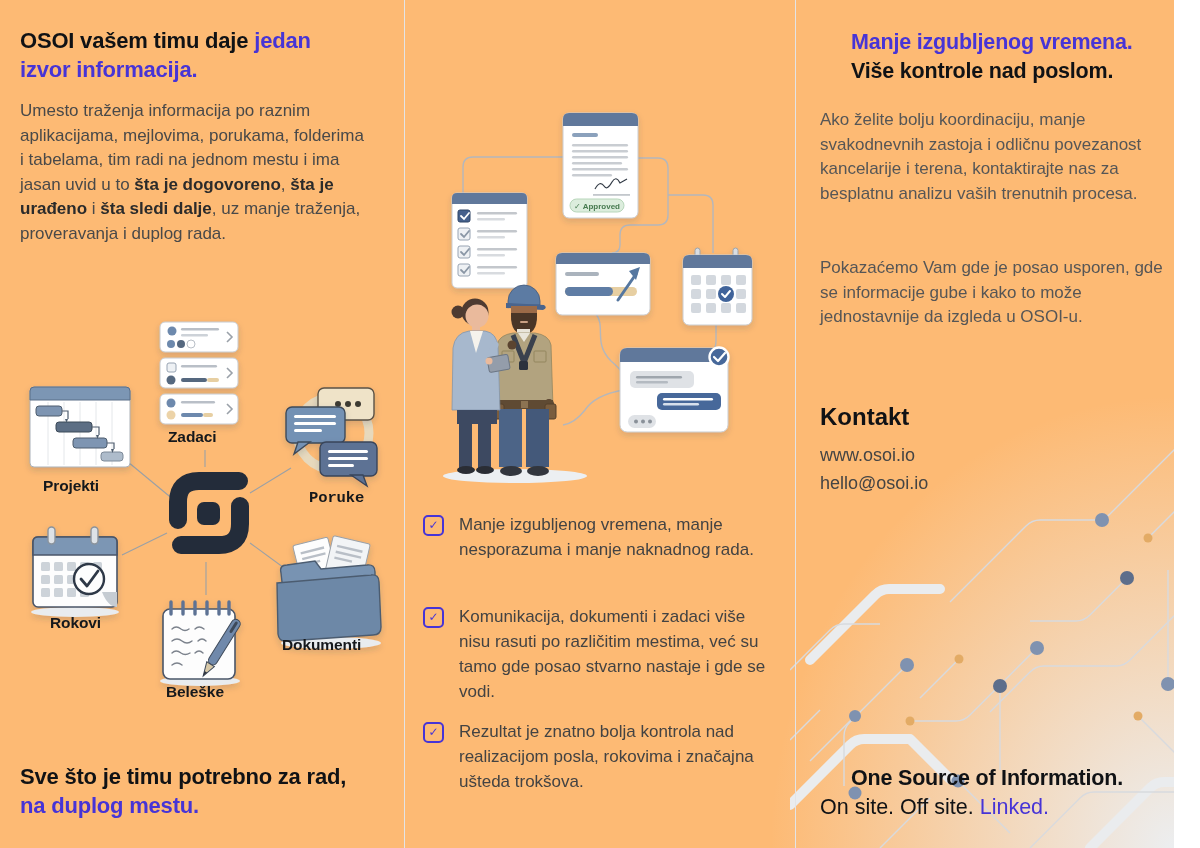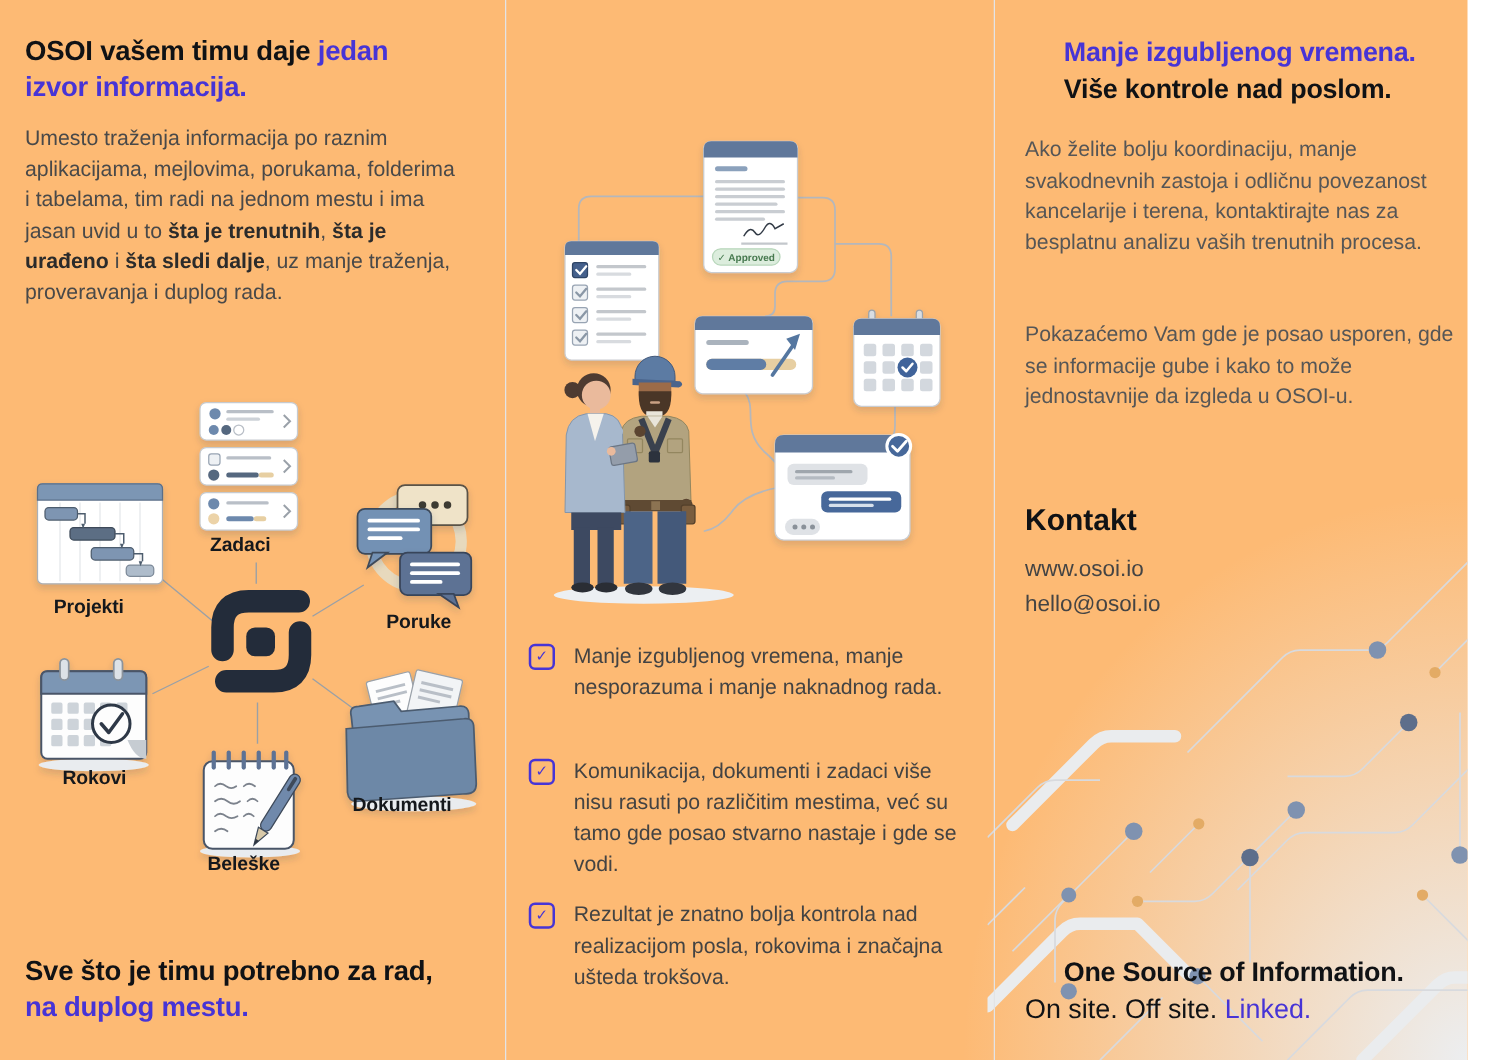--- a/index.html
+++ b/index.html
@@ -80,21 +80,21 @@
   </svg>
 
   <div class="divider" style="left:404px;"></div>
   <div class="divider" style="left:795px;"></div>
 
   <div class="abs h" style="left:20px;top:26px;width:335px;">
     <span>OSOI vašem timu daje </span><span class="accent">jedan izvor informacija.</span>
   </div>
 
   <div class="abs body-text" style="left:20px;top:99px;width:347px;">
-    <span>Umesto traženja informacija po raznim aplikacijama, mejlovima, porukama, folderima i tabelama, tim radi na jednom mestu i ima jasan uvid u to </span><b>šta je trenutnih</b><span>, </span><b>šta je urađeno</b><span> i </span><b>šta sledi dalje</b><span>, uz manje traženja, proveravanja i duplog rada.</span>
+    <span>Umesto traženja informacija po raznim aplikacijama, mejlovima, porukama, folderima i tabelama, tim radi na jednom mestu i ima jasan uvid u to </span><b>šta je dogovoreno</b><span>, </span><b>šta je urađeno</b><span> i </span><b>šta sledi dalje</b><span>, uz manje traženja, proveravanja i duplog rada.</span>
   </div>
 
   <svg class="abs" style="left:15px;top:315px;" width="372" height="400" viewBox="0 0 372 400">
     <defs>
       <filter id="ds" x="-20%" y="-20%" width="140%" height="140%">
         <feDropShadow dx="0" dy="3" stdDeviation="3" flood-color="#2a3a55" flood-opacity="0.18"></feDropShadow>
       </filter>
     </defs>
 
     <g stroke="#9aa0a6" stroke-width="1.1" fill="none">
@@ -256,21 +256,21 @@
           <rect x="318" y="238" width="26" height="2.4" fill="#b9bfc7"></rect>
           <rect x="318" y="244" width="18" height="2.4" fill="#b9bfc7"></rect>
       </g>
       <path d="M266 258 Q264 250 272 250 L300 246 L306 254 L352 250 Q360 249 360 257 L360 268 L268 276 Z" fill="#7893b2" stroke="#4c5c70" stroke-width="1.4"></path>
       <path d="M262 268 L356 260 Q364 259 364 267 L366 312 Q366 320 358 320 L272 326 Q264 327 263 319 Z" fill="#6d88a7" stroke="#4c5c70" stroke-width="1.4"></path>
     </g>
   </svg>
 
   <div class="icon-label" style="left:43px;top:477px;">Projekti</div>
   <div class="icon-label" style="left:168px;top:428px;">Zadaci</div>
-  <div class="icon-label" style="left:309px;top:489px;">Poruke</div>
+  <div class="icon-label" style="left:309px;top:489px;font-family:Liberation Mono, monospace;">Poruke</div>
   <div class="icon-label" style="left:50px;top:614px;">Rokovi</div>
   <div class="icon-label" style="left:166px;top:683px;">Beleške</div>
   <div class="icon-label" style="left:282px;top:636px;">Dokumenti</div>
 
   <div class="abs h" style="left:20px;top:762px;width:370px;">
     <span>Sve što je timu potrebno za rad,</span><br>
     <span class="accent">na duplog mestu.</span>
   </div>
 
 

